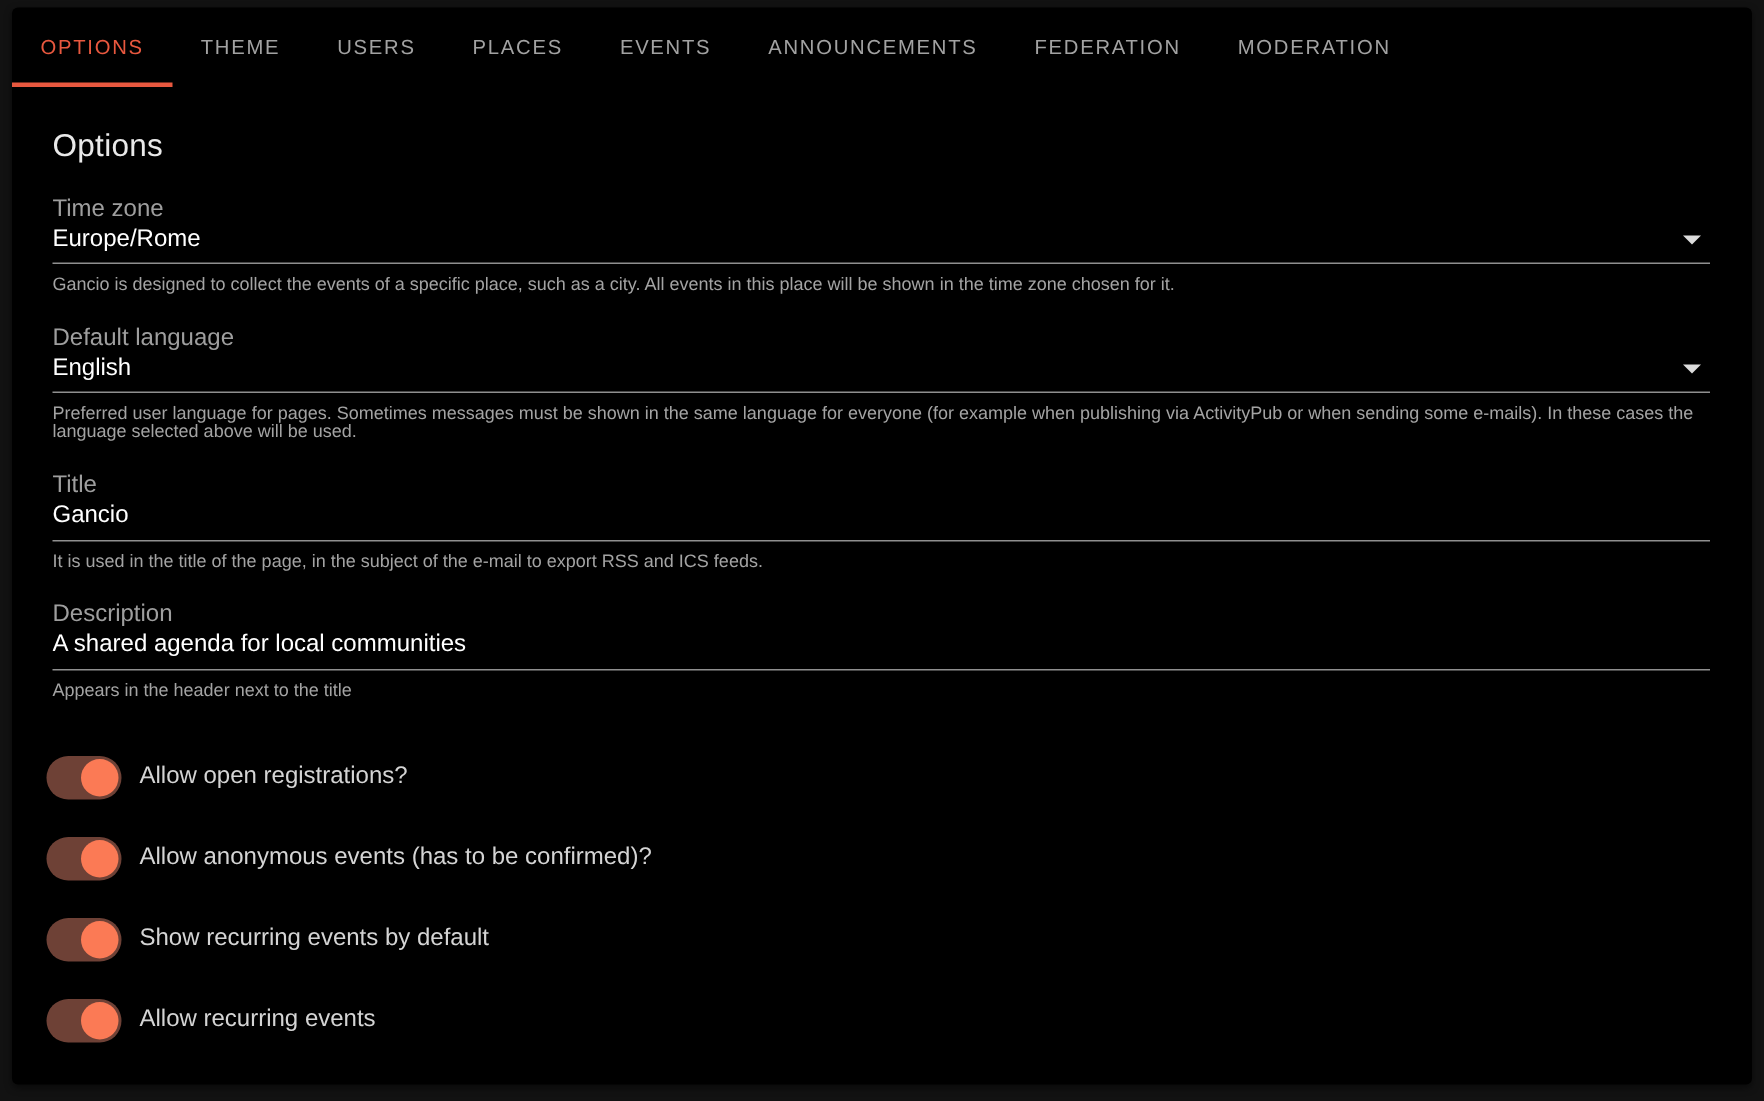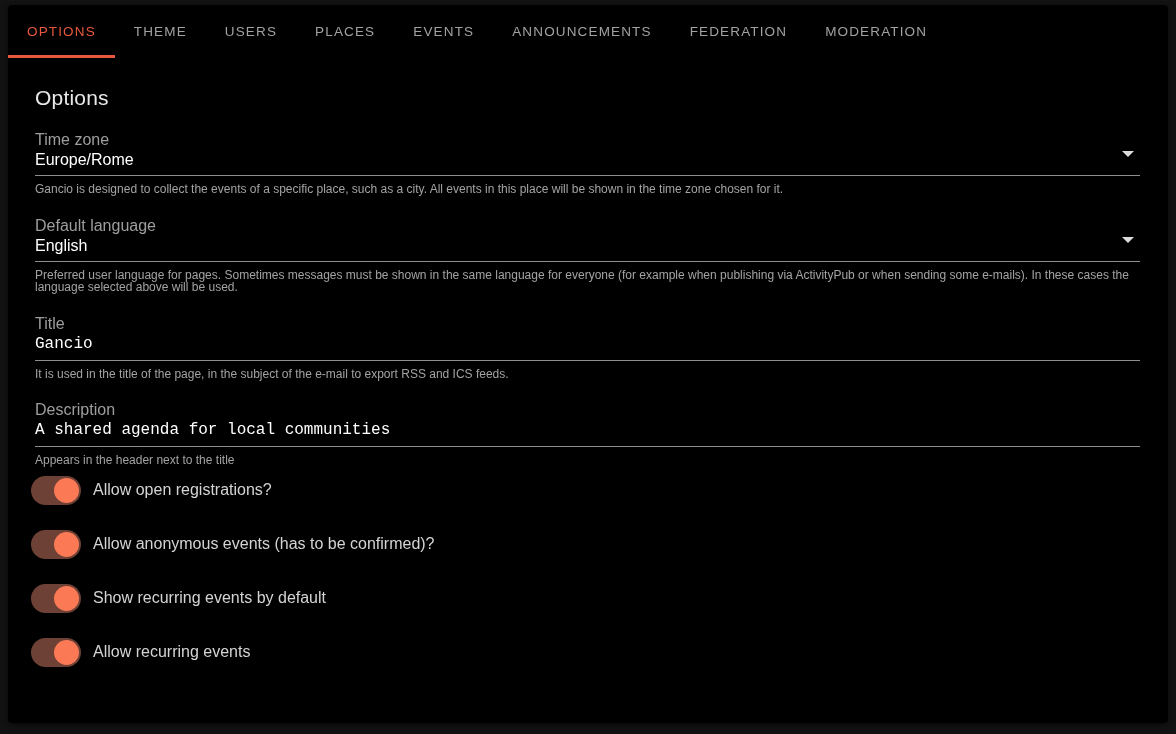--- a/index.html
+++ b/index.html
@@ -59,21 +59,21 @@
   .field-label {
     display: block;
     font-size: 16px;
     color: #9e9e9e;
     line-height: 14px;
     margin-bottom: 4px;
   }
   .select-row {
     display: flex;
     justify-content: space-between;
-    align-items: flex-start;
+    align-items: center;
     border-bottom: 1px solid #8f8f8f;
     padding-bottom: 6px;
     cursor: pointer;
   }
   .field-value {
     font-size: 16px;
     color: #ffffff;
     line-height: 18px;
   }
   .caret {
@@ -85,40 +85,40 @@
   }
   .text-input {
     display: block;
     width: 100%;
     background: transparent;
     border: none;
     border-bottom: 1px solid #8f8f8f;
     outline: none;
     color: #ffffff;
     font-size: 16px;
-    font-family: Liberation Mono, monospace;
+    font-family: Liberation Sans, sans-serif;
     padding: 0 0 7px 0;
     line-height: 18px;
   }
   .hint {
     margin-top: 7px;
     font-size: 12px;
     line-height: 12.5px;
     color: #a3a3a3;
     max-width: 1100px;
   }
   
   .toggles { margin-top: 2px; }
   .toggle-row {
     display: flex;
     align-items: center;
     margin-top: 25px;
     height: 29px;
   }
-  .toggle-row.first { margin-top: 9px; }
+  .toggle-row.first { margin-top: 37px; }
   .switch {
     width: 50px; height: 29px;
     border-radius: 15px;
     background: #6e4136;
     position: relative;
     margin-left: -4px;
     cursor: pointer;
     flex: 0 0 auto;
   }
   .switch .thumb {

